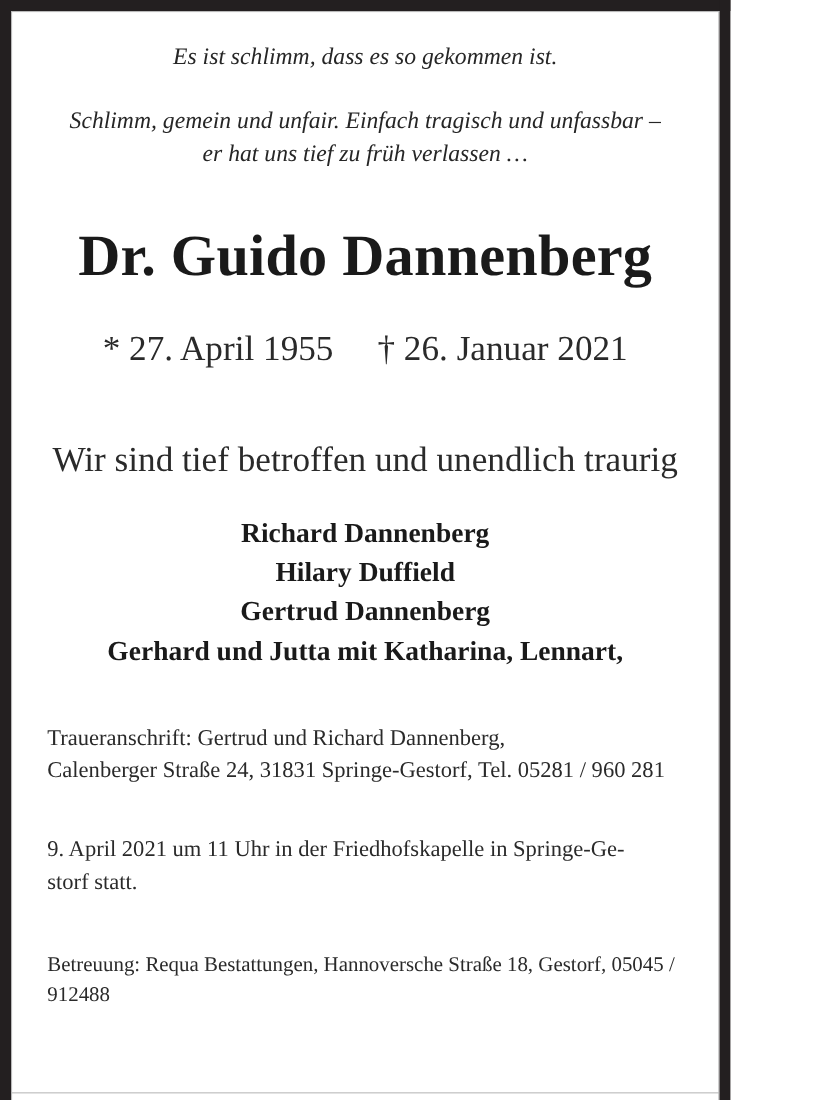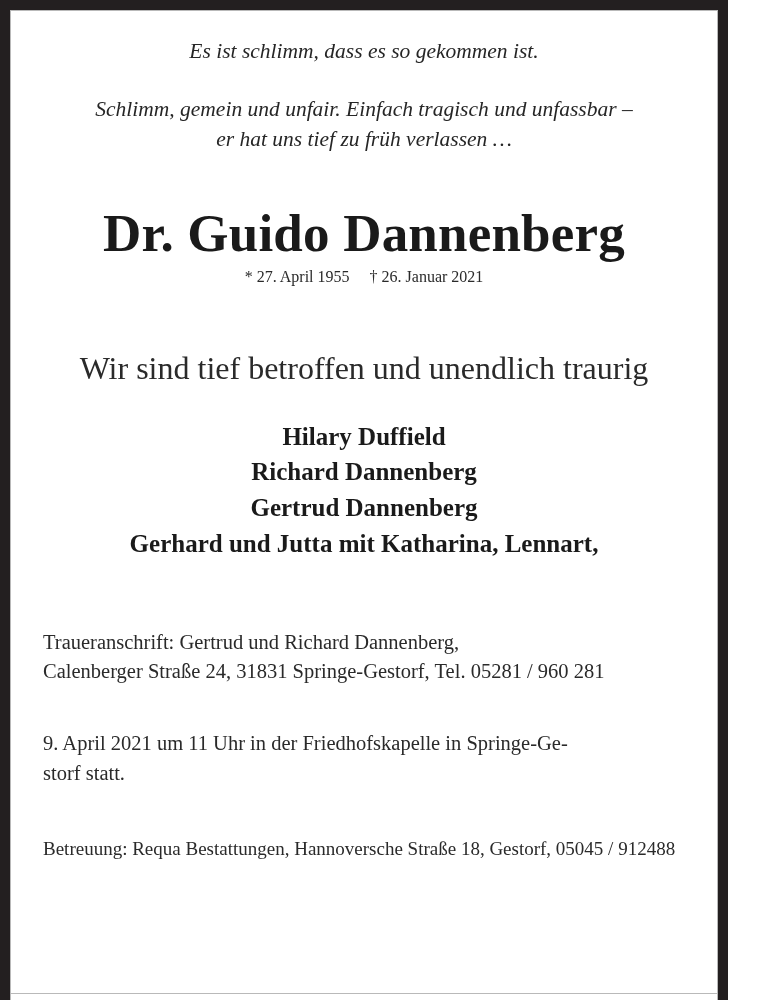--- a/index.html
+++ b/index.html
@@ -9,21 +9,21 @@
     background: #ffffff;
   }
   body {
     font-family: "Liberation Serif", "DejaVu Serif", serif;
     color: #1c1c1c;
     -webkit-font-smoothing: antialiased;
   }
 
   .notice {
     position: relative;
-    width: 728px;
+    width: 664px;
     height: 1000px;
     box-sizing: border-box;
     background: #ffffff;
     border-left: 10px solid #231f20;
     border-right: 10px solid #231f20;
     border-top: 10px solid #231f20;
     border-bottom: 0;
     overflow: hidden;
   }
 
@@ -76,22 +76,22 @@
     font-weight: bold;
     font-size: 53px;
     line-height: 1;
     letter-spacing: 0.2px;
     margin-top: 52px;
     color: #1a1a1a;
   }
 
   .dates {
     text-align: center;
-    font-size: 16px;
-    margin-top: 8px;
+    font-size: 32px;
+    margin-top: 38px;
     color: #2a2a2a;
     white-space: pre;
   }
 
   
   .mourning-intro {
     text-align: center;
     font-size: 32px;
     margin-top: 64px;
     color: #2a2a2a;
@@ -101,21 +101,21 @@
     font-weight: bold;
     font-size: 25px;
     line-height: 1.43;
     margin-top: 32px;
     color: #1a1a1a;
   }
   .family .fl { display: block; }
 
   
   .details {
-    margin-top: 66px;
+    margin-top: 46px;
     padding-left: 10px;
     padding-right: 6px;
   }
   .para {
     font-size: 20.5px;
     line-height: 1.45;
     color: #2a2a2a;
     text-align: left;
   }
   .para .pl { display: block; }
@@ -141,22 +141,22 @@
       </div>
     </div>
 
     <div class="name">Dr. Guido Dannenberg</div>
 
     <div class="dates">* 27. April 1955     † 26. Januar 2021</div>
 
     <div class="mourning-intro">Wir sind tief betroffen und unendlich traurig</div>
 
     <div class="family">
+      <span class="fl">Richard Dannenberg</span>
       <span class="fl">Hilary Duffield</span>
-      <span class="fl">Richard Dannenberg</span>
       <span class="fl">Gertrud Dannenberg</span>
       <span class="fl">Gerhard und Jutta mit Katharina, Lennart,</span>
     </div>
 
     <div class="details">
 
       <div class="para para-address">
         <span class="pl">Traueranschrift: Gertrud und Richard Dannenberg,</span>
         <span class="pl">Calenberger Straße 24, 31831 Springe-Gestorf, Tel. 05281 / 960 281</span>
       </div>

